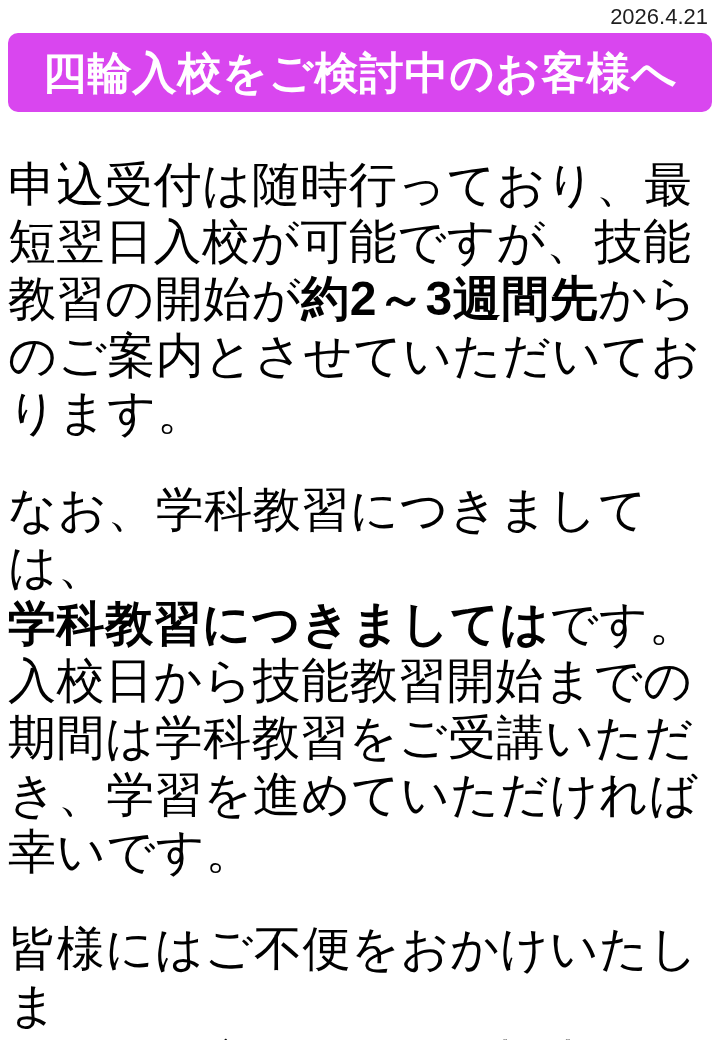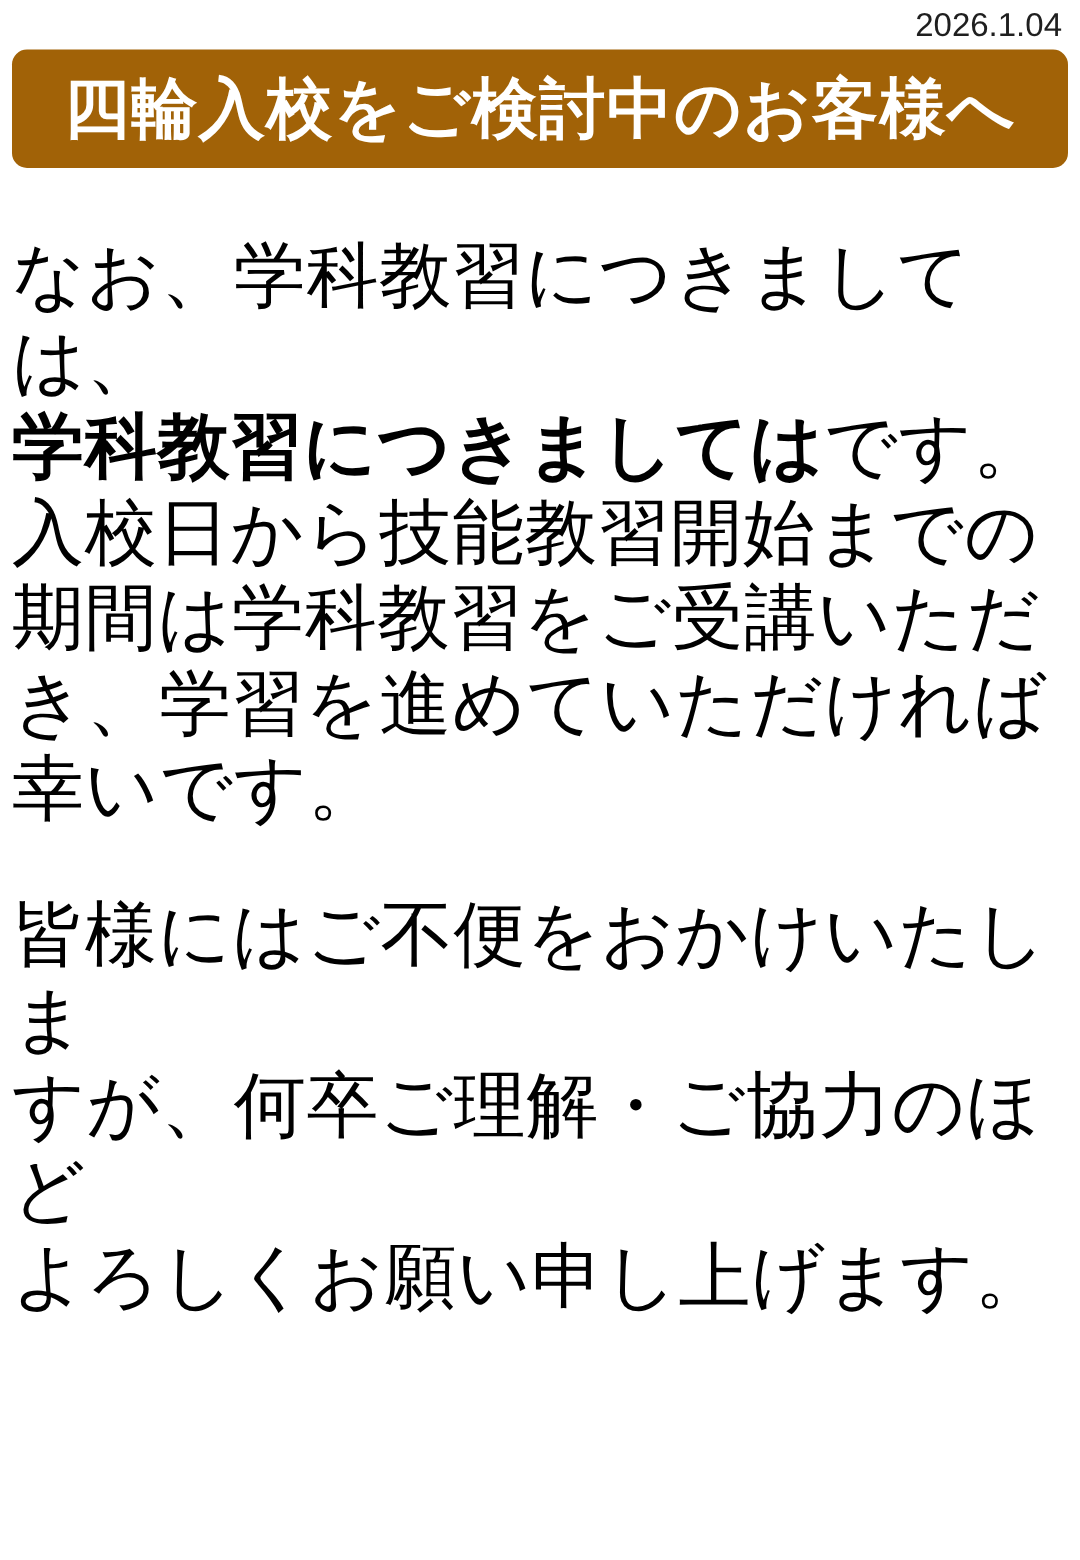--- a/index.html
+++ b/index.html
@@ -57,27 +57,32 @@
   .seg {
     white-space: pre-line;
   }
   .seg-bold {
     font-weight: 700;
   }
 </style>
 </head>
 <body>
 
-<div class="date-row"><span class="date-label">2026.1.04</span></div>
+<div class="date-row"><span class="date-label">2026.4.21</span></div>
 
-<div class="notice-banner" style="background: #a16207;">
+<div class="notice-banner" style="background: #d946ef;">
     <span class="banner-title" style="color: rgb(255, 255, 255);">四輪入校をご検討中のお客様へ</span>
   </div>
 
 <div class="notice-body">
+  <p class="para"><span class="seg">申込受付は随時行っており、最
+短翌日入校が可能ですが、技能
+教習の開始が</span><span class="seg seg-bold">約2～3週間先</span><span class="seg">から
+のご案内とさせていただいてお
+ります。</span></p>
   <p class="para"><span class="seg">なお、学科教習につきましては、
 </span><span class="seg seg-bold">学科教習につきましては</span><span class="seg">です。
 入校日から技能教習開始までの
 期間は学科教習をご受講いただ
 き、学習を進めていただければ
 幸いです。</span></p>
   <p class="para"><span class="seg">皆様にはご不便をおかけいたしま
 すが、何卒ご理解・ご協力のほど
 よろしくお願い申し上げます。</span></p>
 </div>

